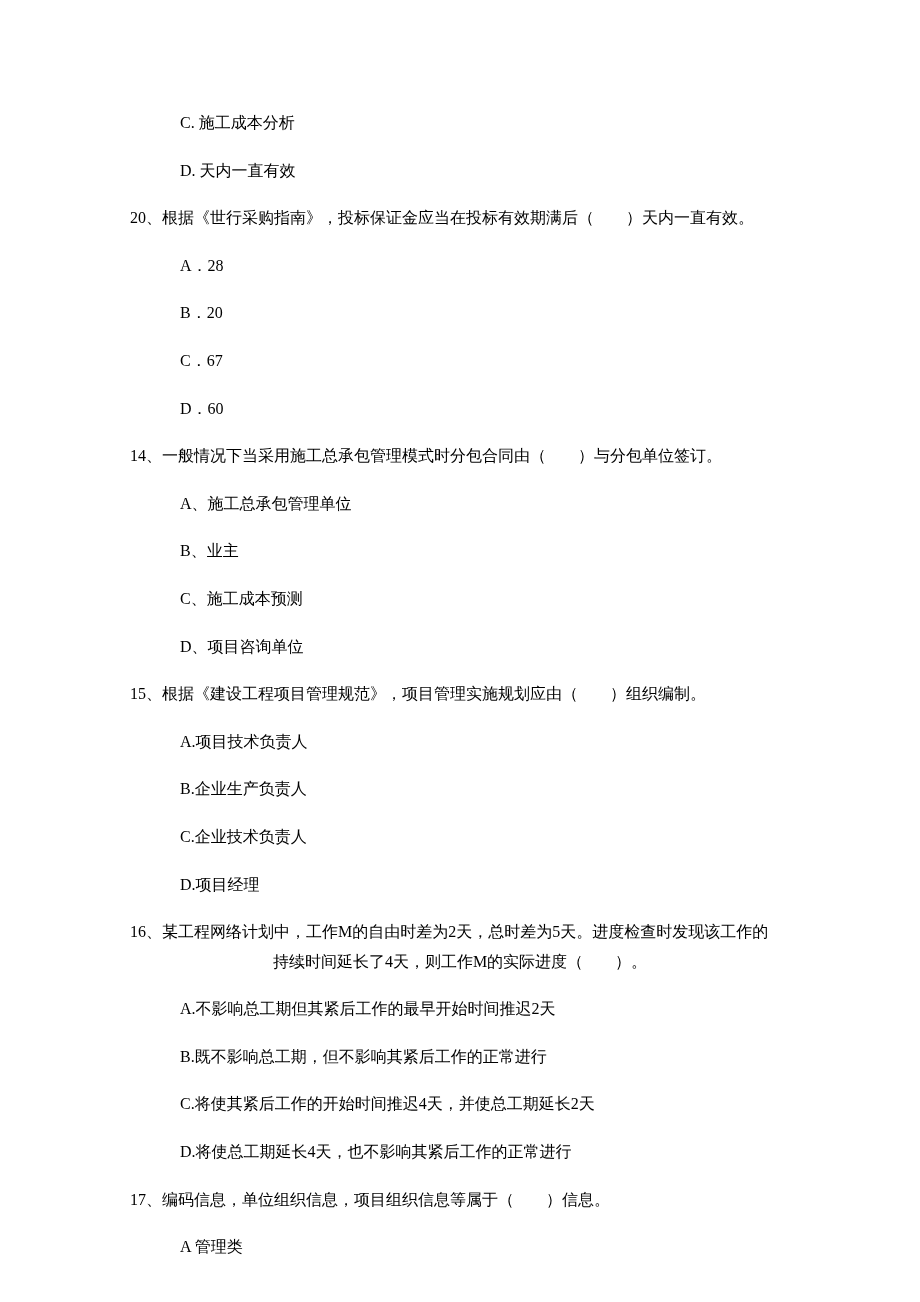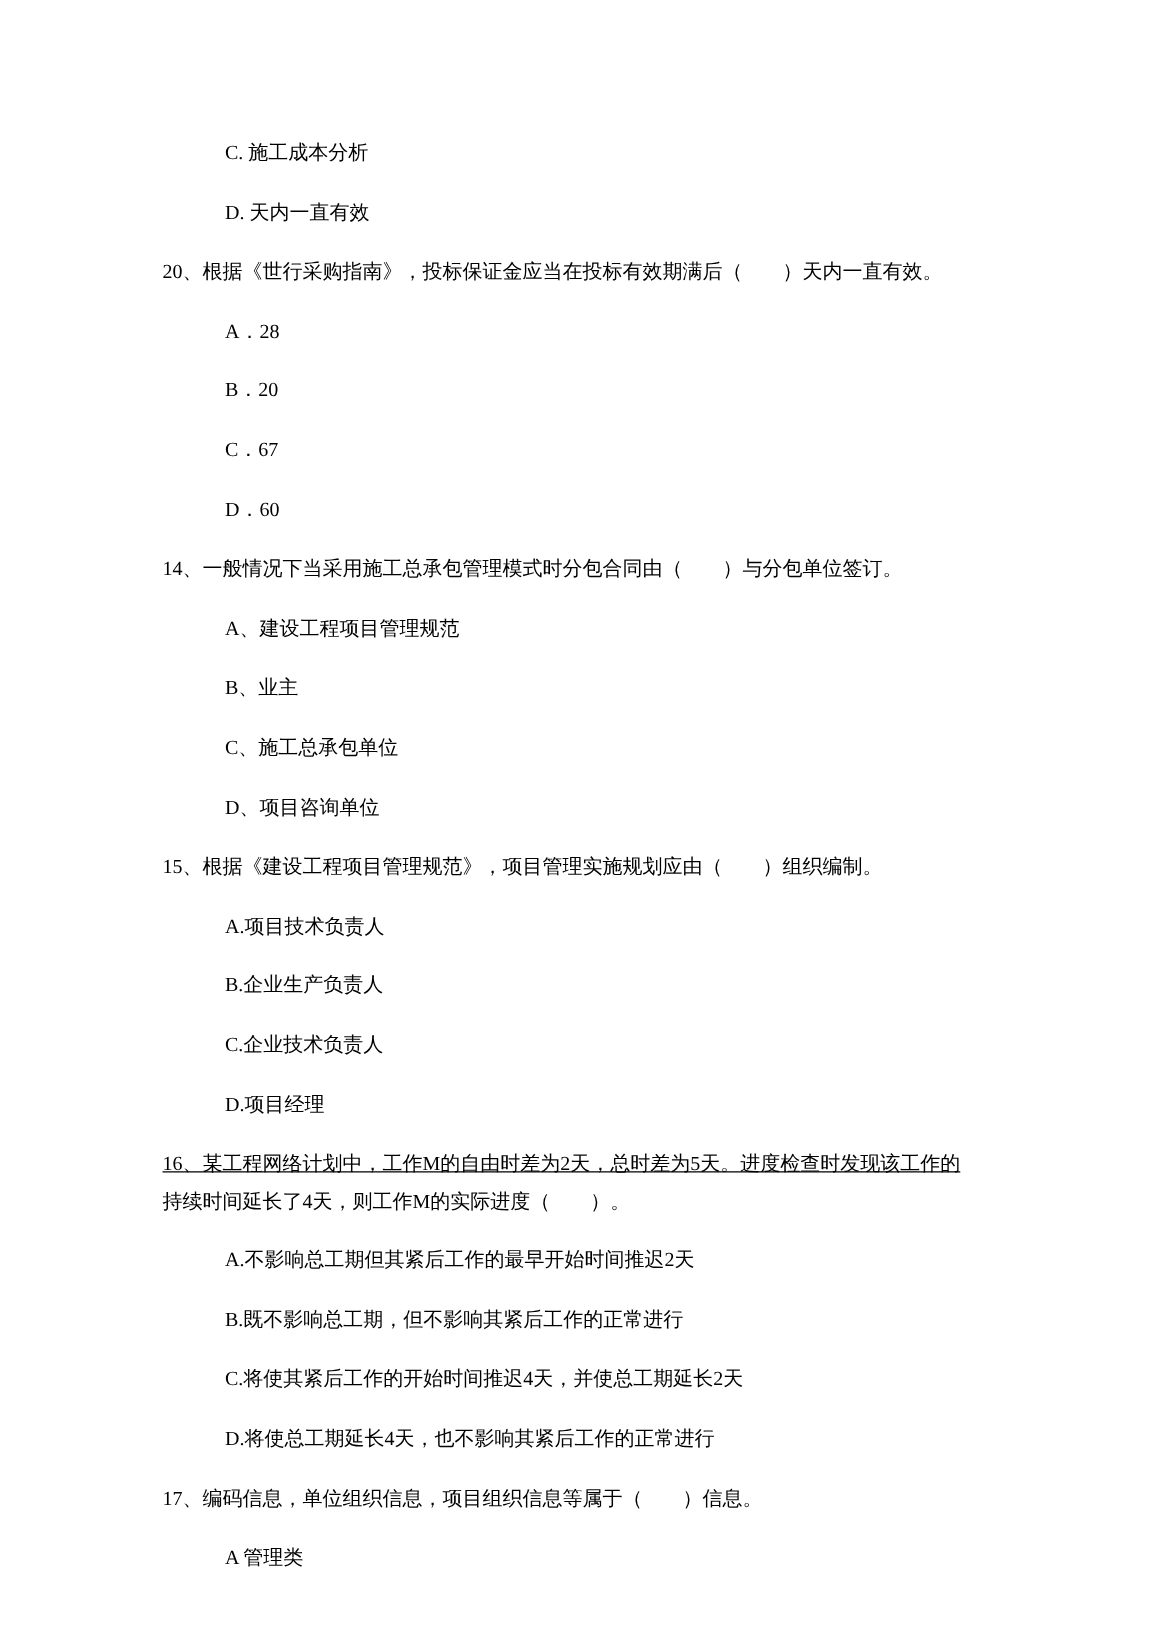--- a/index.html
+++ b/index.html
@@ -16,47 +16,48 @@
     .option {
       margin-left: 50px;
       margin-bottom: 22px;
     }
     .question {
       margin-bottom: 22px;
       text-indent: 0;
     }
     .question-continue {
       margin-bottom: 22px;
+      text-align: center;
     }
   </style>
 </head>
 <body>
 
 <div class="option">C. 施工成本分析</div>
 <div class="option">D. 天内一直有效</div>
 
 <div class="question">20、根据《世行采购指南》，投标保证金应当在投标有效期满后（　　）天内一直有效。</div>
 <div class="option">A．28</div>
 <div class="option">B．20</div>
 <div class="option">C．67</div>
 <div class="option">D．60</div>
 
 <div class="question">14、一般情况下当采用施工总承包管理模式时分包合同由（　　）与分包单位签订。</div>
-<div class="option">A、建设工程项目管理规范</div>
+<div class="option">A、施工总承包管理单位</div>
 <div class="option">B、业主</div>
-<div class="option">C、施工总承包单位</div>
+<div class="option">C、施工成本预测</div>
 <div class="option">D、项目咨询单位</div>
 
 <div class="question">15、根据《建设工程项目管理规范》，项目管理实施规划应由（　　）组织编制。</div>
 <div class="option">A.项目技术负责人</div>
 <div class="option">B.企业生产负责人</div>
 <div class="option">C.企业技术负责人</div>
 <div class="option">D.项目经理</div>
 
-<div class="question" style="margin-bottom:4px;text-decoration:underline;">16、某工程网络计划中，工作M的自由时差为2天，总时差为5天。进度检查时发现该工作的</div>
+<div class="question" style="margin-bottom:4px;">16、某工程网络计划中，工作M的自由时差为2天，总时差为5天。进度检查时发现该工作的</div>
 <div class="question-continue">持续时间延长了4天，则工作M的实际进度（　　）。</div>
 <div class="option">A.不影响总工期但其紧后工作的最早开始时间推迟2天</div>
 <div class="option">B.既不影响总工期，但不影响其紧后工作的正常进行</div>
 <div class="option">C.将使其紧后工作的开始时间推迟4天，并使总工期延长2天</div>
 <div class="option">D.将使总工期延长4天，也不影响其紧后工作的正常进行</div>
 
 <div class="question">17、编码信息，单位组织信息，项目组织信息等属于（　　）信息。</div>
 <div class="option">A 管理类</div>
 
 </body></html>

